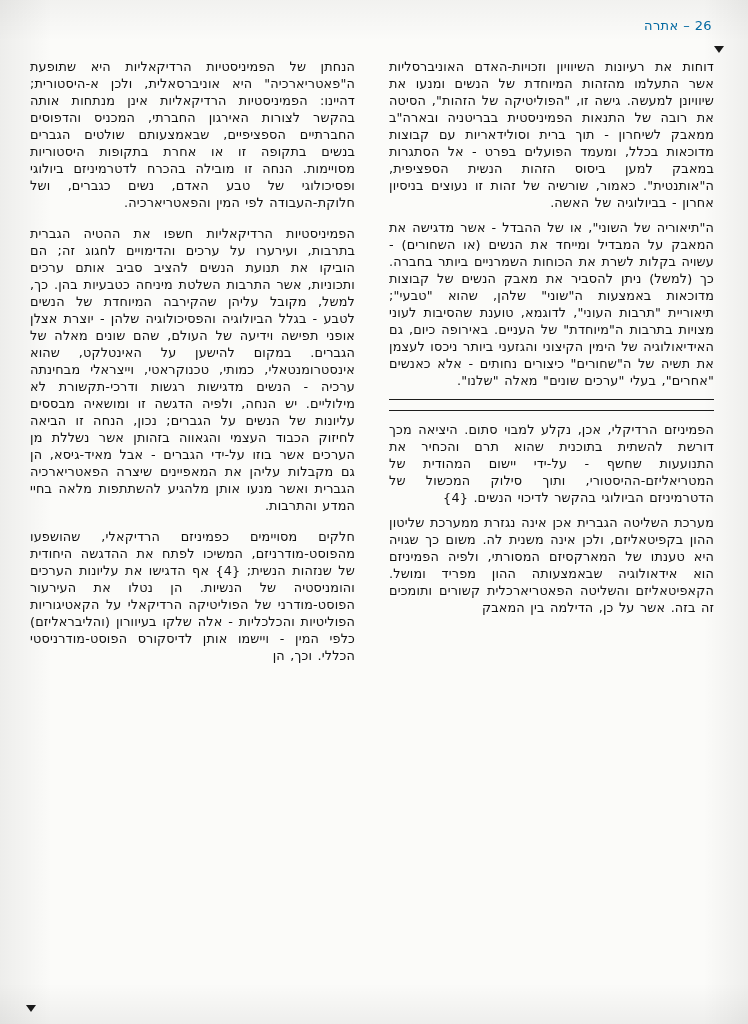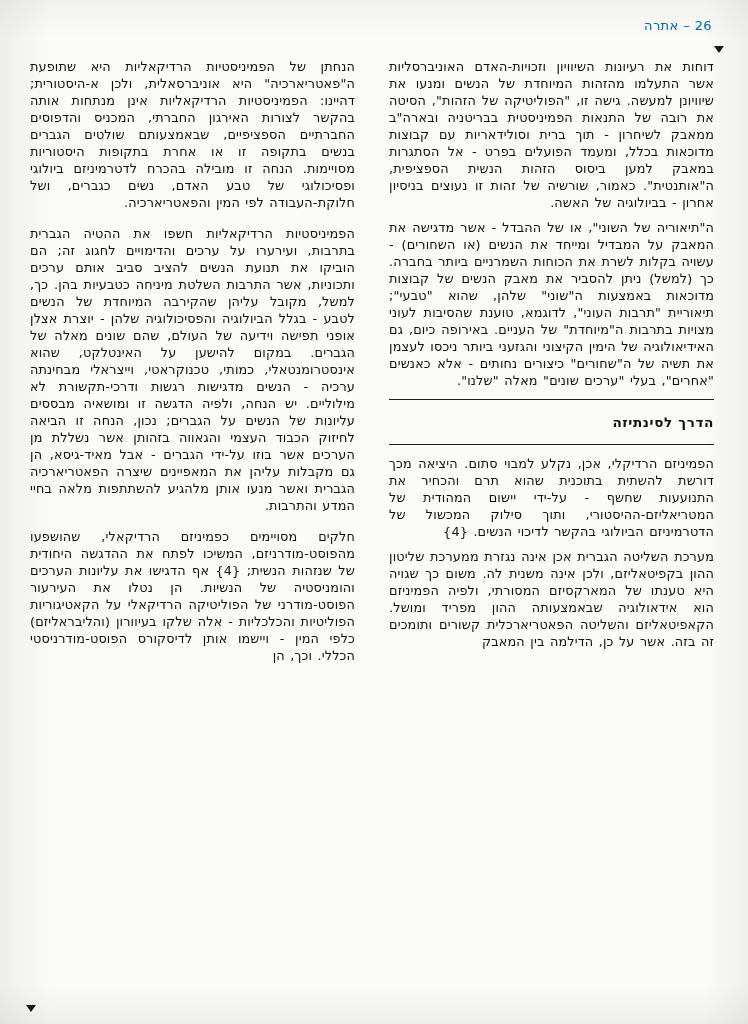--- a/index.html
+++ b/index.html
@@ -117,21 +117,20 @@
   <div class="marker marker-top"></div>
   <div class="marker marker-bottom"></div>
 
   <div class="columns">
 
     <div class="col">
       <p>דוחות את רעיונות השיוויון וזכויות-האדם האוניברסליות אשר התעלמו מהזהות המיוחדת של הנשים ומנעו את שיוויונן למעשה. גישה זו, "הפוליטיקה של הזהות", הסיטה את רובה של התנאות הפמיניסטית בבריטניה ובארה"ב ממאבק לשיחרון - תוך ברית וסולידאריות עם קבוצות מדוכאות בכלל, ומעמד הפועלים בפרט - אל הסתגרות במאבק למען ביסוס הזהות הנשית הספציפית, ה"אותנטית". כאמור, שורשיה של זהות זו נעוצים בניסיון אחרון - בביולוגיה של האשה.</p>
       <div class="gap-sm"></div>
       <p>ה"תיאוריה של השוני", או של ההבדל - אשר מדגישה את המאבק על המבדיל ומייחד את הנשים (או השחורים) - עשויה בקלות לשרת את הכוחות השמרניים ביותר בחברה. כך (למשל) ניתן להסביר את מאבק הנשים של קבוצות מדוכאות באמצעות ה"שוני" שלהן, שהוא "טבעי"; תיאוריית "תרבות העוני", לדוגמא, טוענת שהסיבות לעוני מצויות בתרבות ה"מיוחדת" של העניים. באירופה כיום, גם האידיאולוגיה של הימין הקיצוני והגזעני ביותר ניכסו לעצמן את תשיה של ה"שחורים" כיצורים נחותים - אלא כאנשים "אחרים", בעלי "ערכים שונים" מאלה "שלנו".</p>
       <hr class="rule">
-      <h2 class="section-heading">הדרך לסינתיזה</h2>
       <hr class="rule">
       <p>הפמיניזם הרדיקלי, אכן, נקלע למבוי סתום. היציאה מכך דורשת להשתית בתוכנית שהוא תרם והכחיר את התנועעות שחשף - על-ידי יישום המהודית של המטריאליזם-ההיסטורי, ותוך סילוק המכשול של הדטרמיניזם הביולוגי בהקשר לדיכוי הנשים. {4}</p>
       <div class="gap-sm"></div>
       <p>מערכת השליטה הגברית אכן אינה נגזרת ממערכת שליטון ההון בקפיטאליזם, ולכן אינה משנית לה. משום כך שגויה היא טענתו של המארקסיזם המסורתי, ולפיה הפמיניזם הוא אידאולוגיה שבאמצעותה ההון מפריד ומושל. הקאפיטאליזם והשליטה הפאטריארכלית קשורים ותומכים זה בזה. אשר על כן, הדילמה בין המאבק</p>
     </div>
 
     <div class="col">
       <p>הנחתן של הפמיניסטיות הרדיקאליות היא שתופעת ה"פאטריארכיה" היא אוניברסאלית, ולכן א-היסטורית; דהיינו: הפמיניסטיות הרדיקאליות אינן מנתחות אותה בהקשר לצורות האירגון החברתי, המכניס והדפוסים החברתיים הספציפיים, שבאמצעותם שולטים הגברים בנשים בתקופה זו או אחרת בתקופות היסטוריות מסויימות. הנחה זו מובילה בהכרח לדטרמיניזם ביולוגי ופסיכולוגי של טבע האדם, נשים כגברים, ושל חלוקת-העבודה לפי המין והפאטריארכיה.</p>
       <div class="gap"></div>
       <p>הפמיניסטיות הרדיקאליות חשפו את ההטיה הגברית בתרבות, ועירערו על ערכים והדימויים לחגוג זה; הם הוביקו את תנועת הנשים להציב סביב אותם ערכים ותכוניות, אשר התרבות השלטת מיניחה כטבעיות בהן. כך, למשל, מקובל עליהן שהקירבה המיוחדת של הנשים לטבע - בגלל הביולוגיה והפסיכולוגיה שלהן - יוצרת אצלן אופני תפישה וידיעה של העולם, שהם שונים מאלה של הגברים. במקום להישען על האינטלקט, שהוא אינסטרומנטאלי, כמותי, טכנוקראטי, וייצראלי מבחינתה ערכיה - הנשים מדגישות רגשות ודרכי-תקשורת לא מילוליים. יש הנחה, ולפיה הדגשה זו ומושאיה מבססים עליונות של הנשים על הגברים; נכון, הנחה זו הביאה לחיזוק הכבוד העצמי והגאווה בזהותן אשר נשללת מן הערכים אשר בוזו על-ידי הגברים - אבל מאיד-גיסא, הן גם מקבלות עליהן את המאפיינים שיצרה הפאטריארכיה הגברית ואשר מנעו אותן מלהגיע להשתתפות מלאה בחיי המדע והתרבות.</p>

